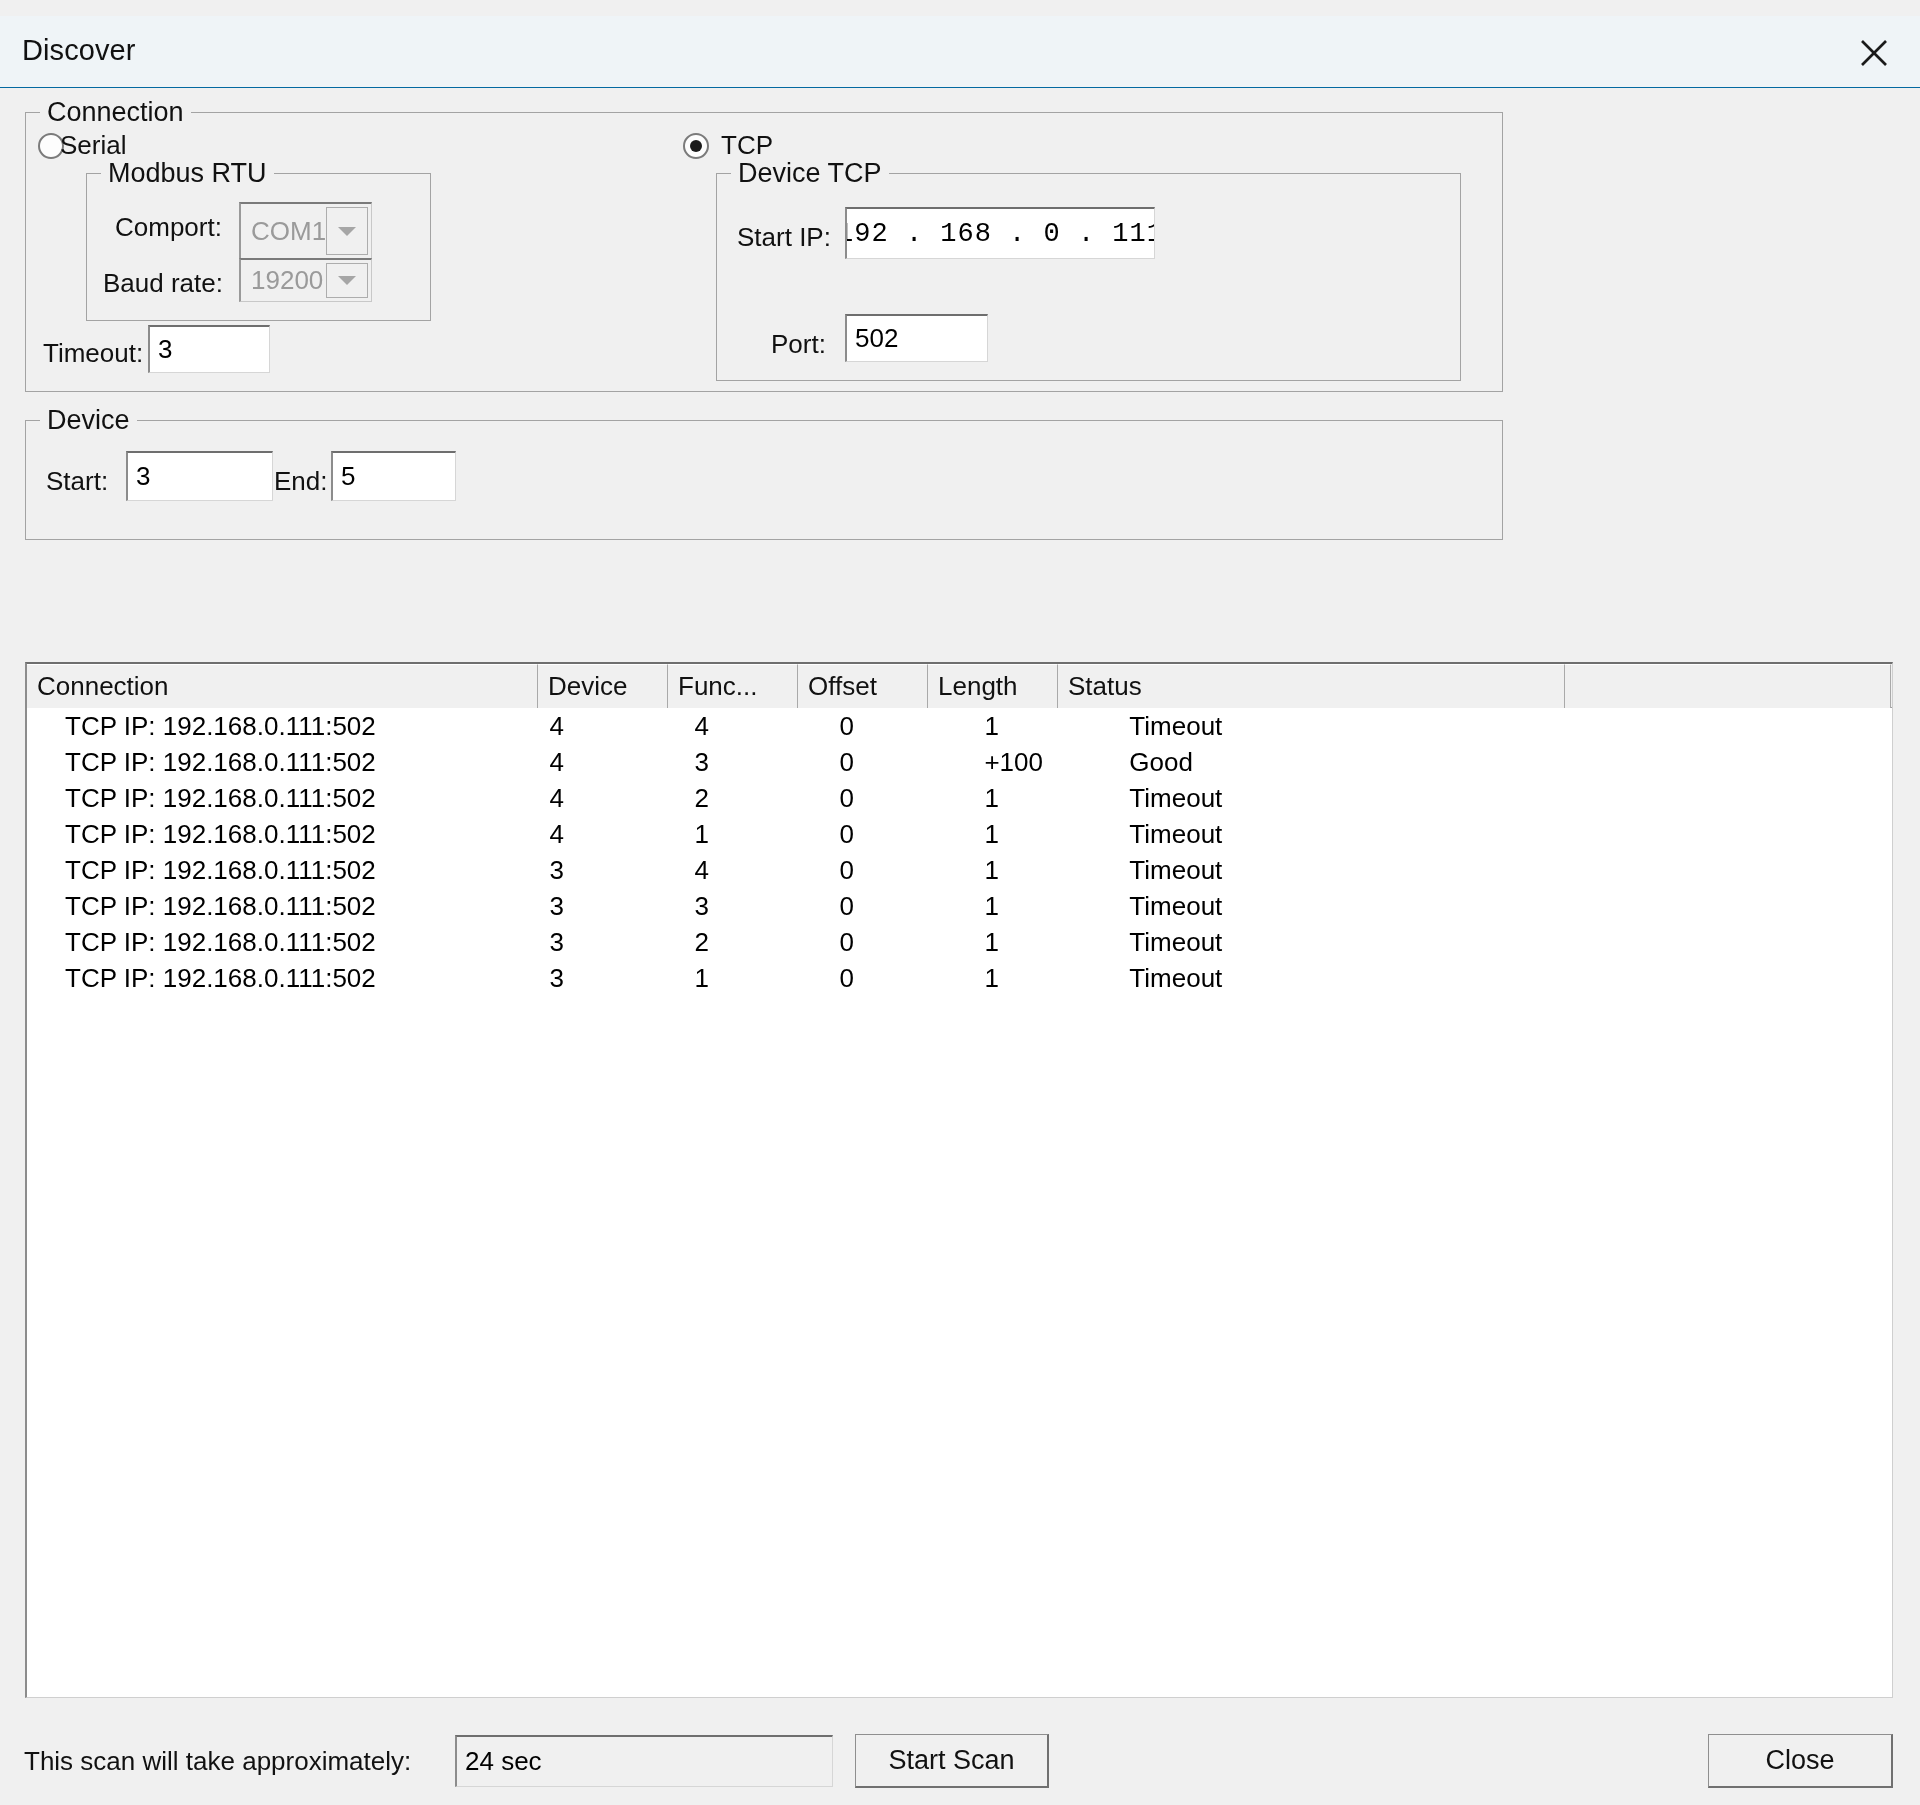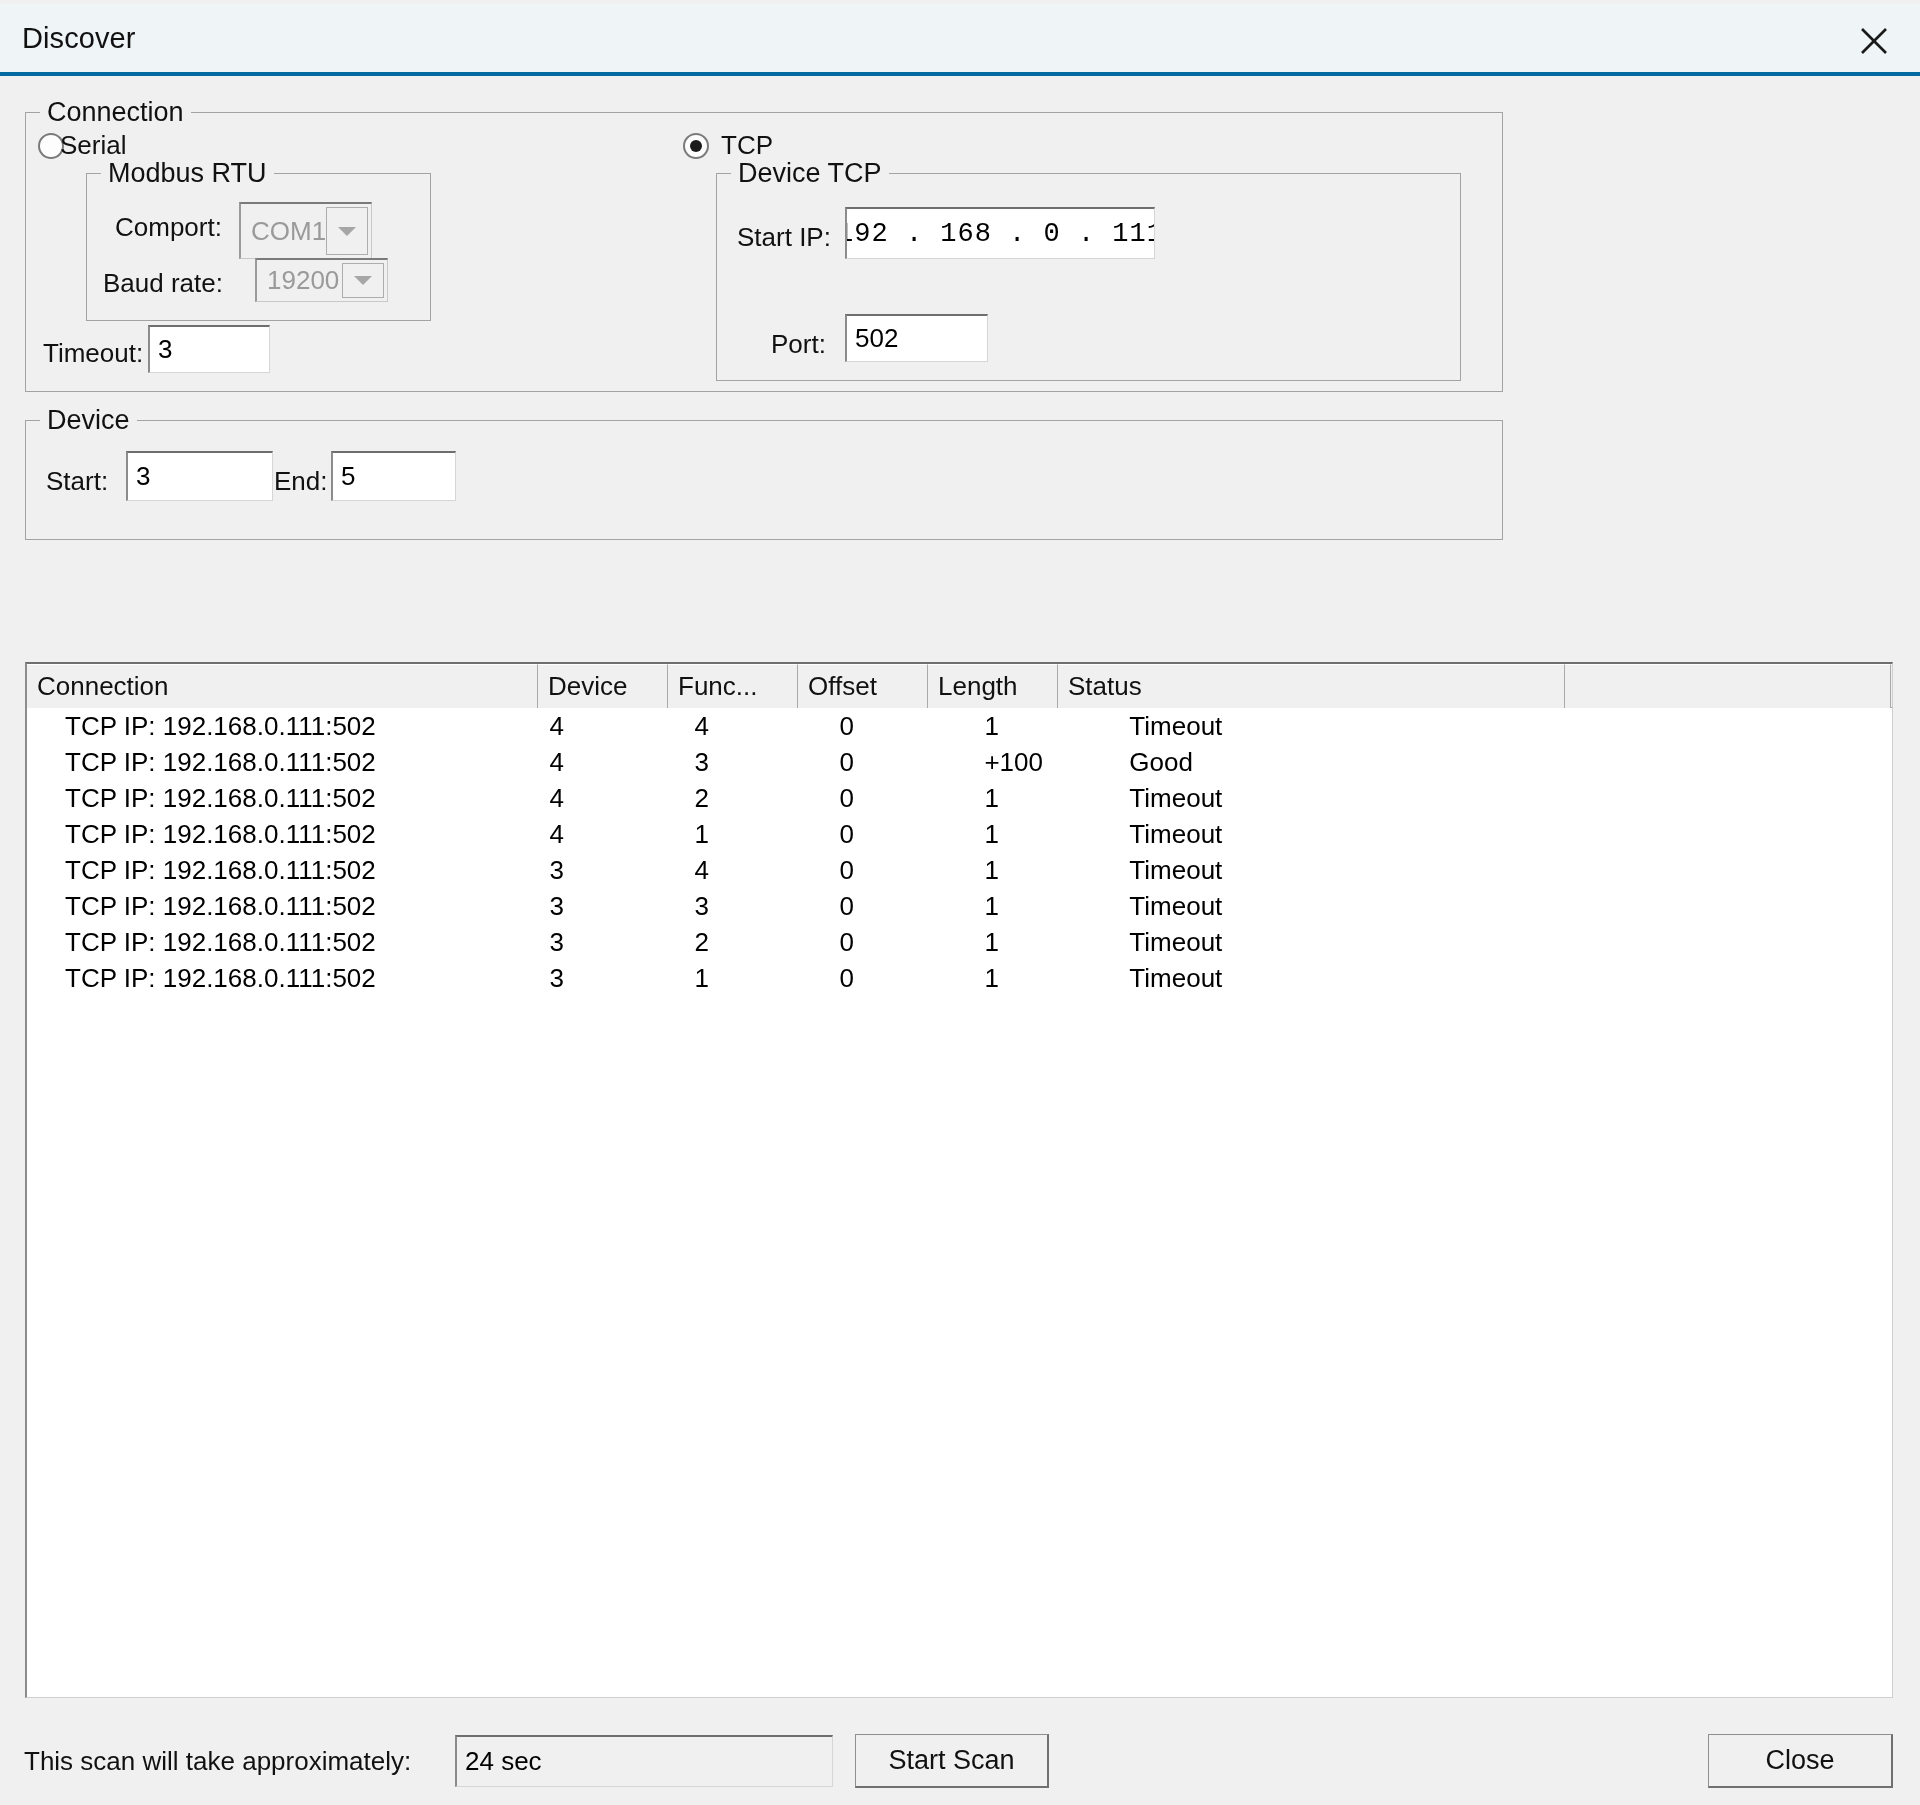--- a/index.html
+++ b/index.html
@@ -18,25 +18,25 @@
     position: relative;
     width: 1920px;
     height: 1805px;
     background: #f0f0f0;
     box-sizing: border-box;
   }
 
   
   .titlebar {
     position: absolute;
-    left: 0; top: 4px;
+    left: 0; top: 16px;
     width: 1920px;
     height: 72px;
     background: #eff4f7;
-    border-bottom: 4px solid #0369a1;
+    border-bottom: 1px solid #0369a1;
     box-sizing: border-box;
     text-align: right;
   }
   .title-text {
     position: absolute;
     left: 22px;
     top: 18px;
     font-size: 29px;
     color: #111111;
     letter-spacing: 0.1px;
@@ -275,21 +275,21 @@
 
       <div class="lbl" style="left:28px; top:38px;">Comport:</div>
       <div class="combo" style="left:152px; top:28px; width:133px; height:57px;">
         <div class="combo-text">COM1</div>
         <div class="combo-btn">
             <span class="arrow"></span>
           </div>
       </div>
 
       <div class="lbl" style="left:16px; top:94px;">Baud rate:</div>
-      <div class="combo" style="left:168px; top:84px; width:133px; height:44px;">
+      <div class="combo" style="left:152px; top:84px; width:133px; height:44px;">
         <div class="combo-text">19200</div>
         <div class="combo-btn">
             <span class="arrow"></span>
           </div>
       </div>
     </div>
 
     <div class="lbl" style="left:17px; top:225px;">Timeout:</div>
     <div class="tinput" style="left:122px; top:212px; width:122px; height:48px;">3</div>
 

